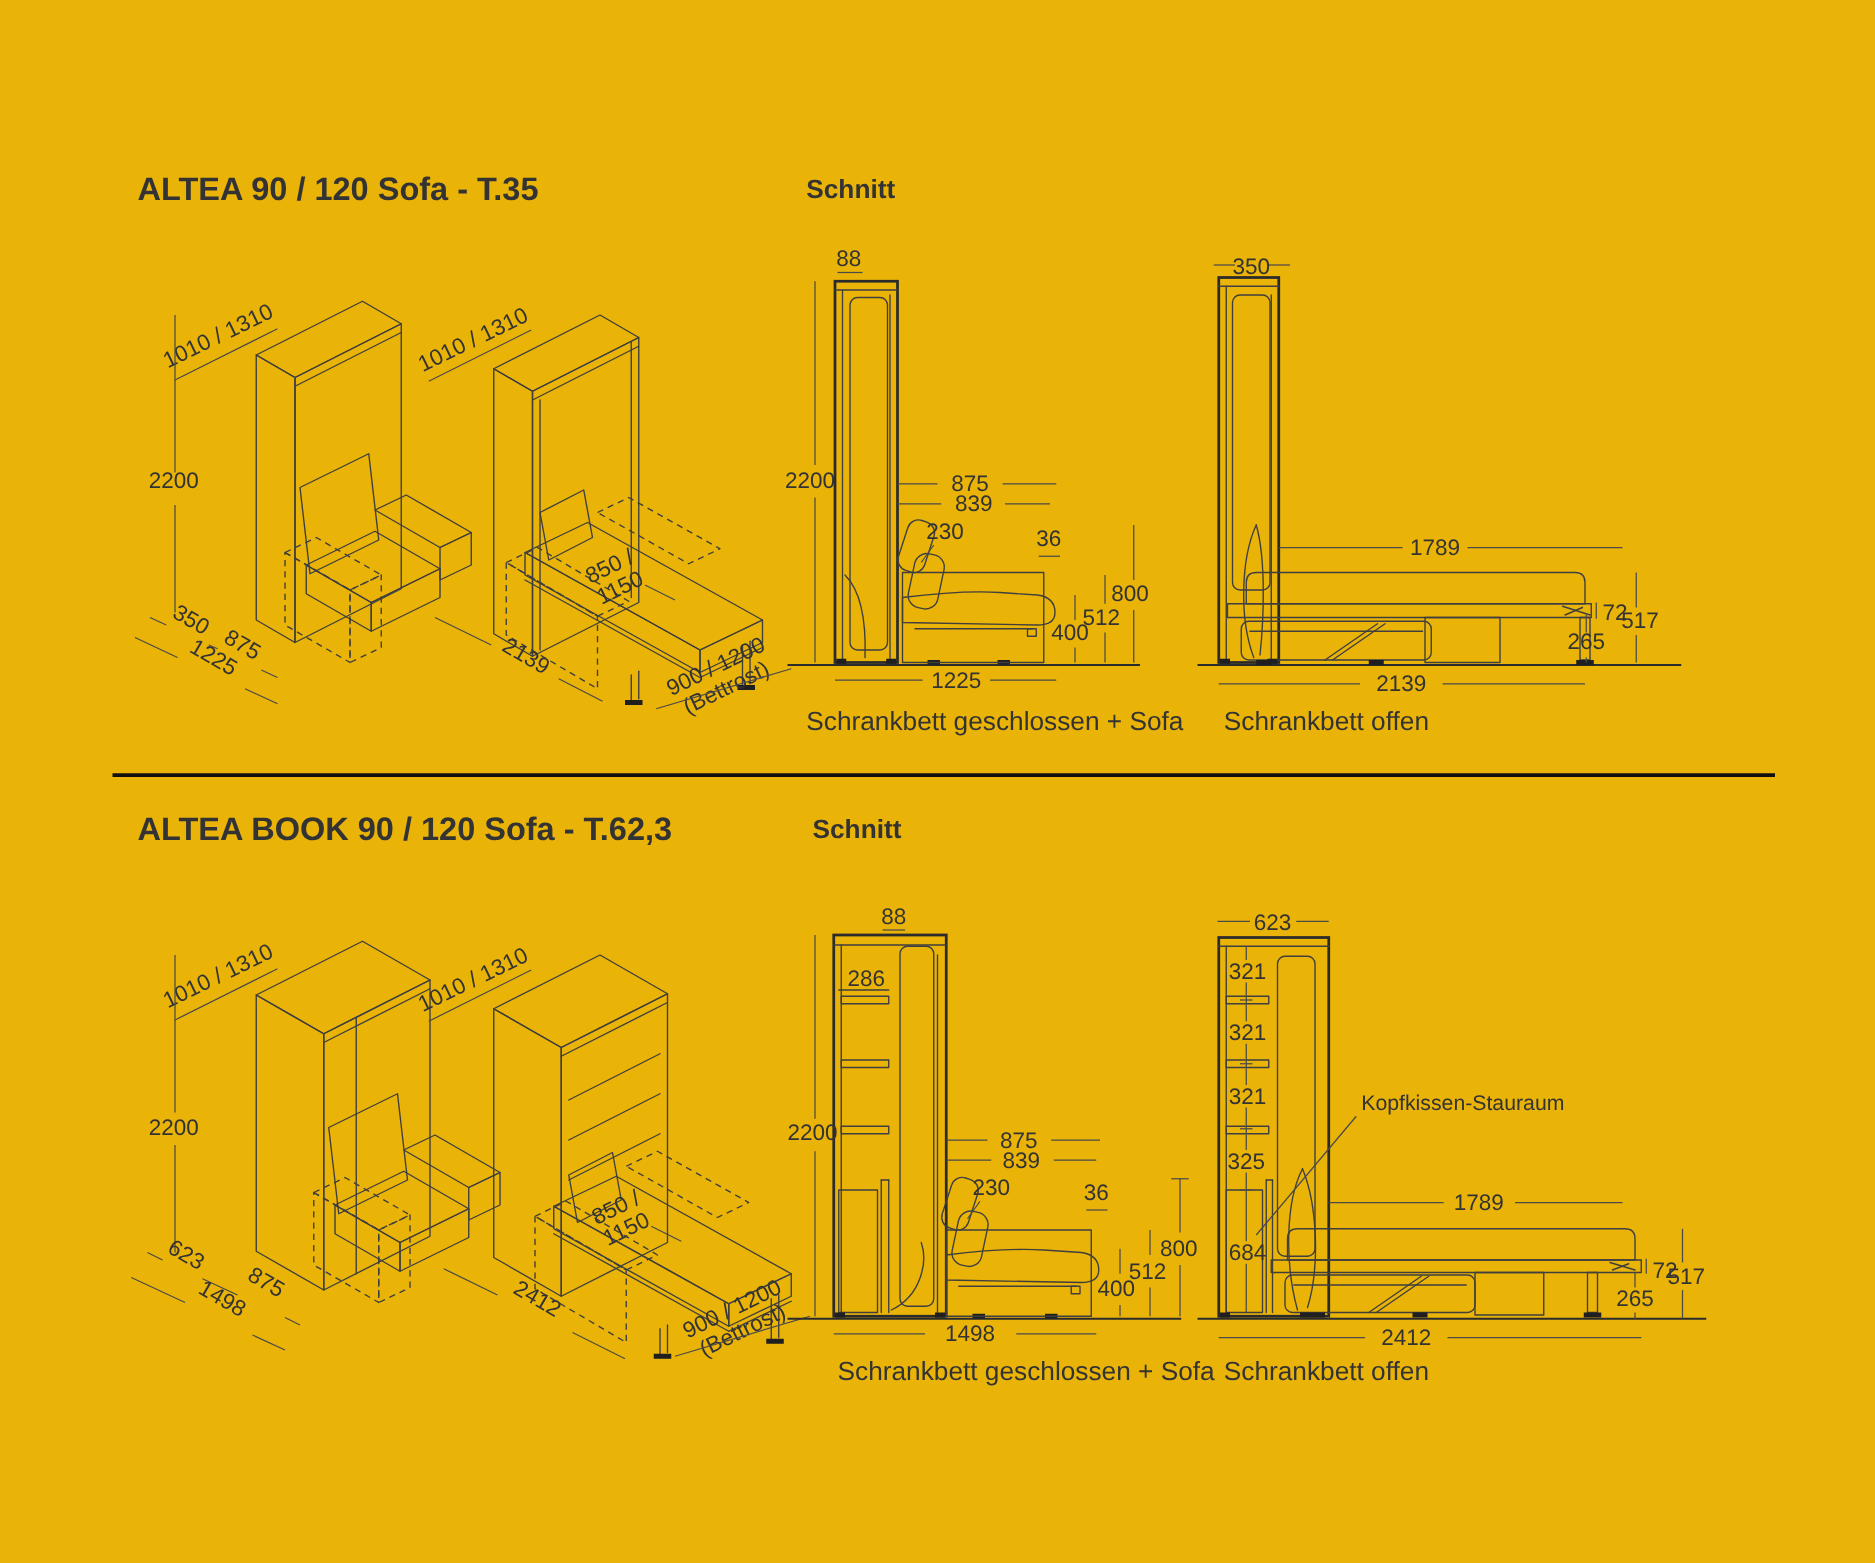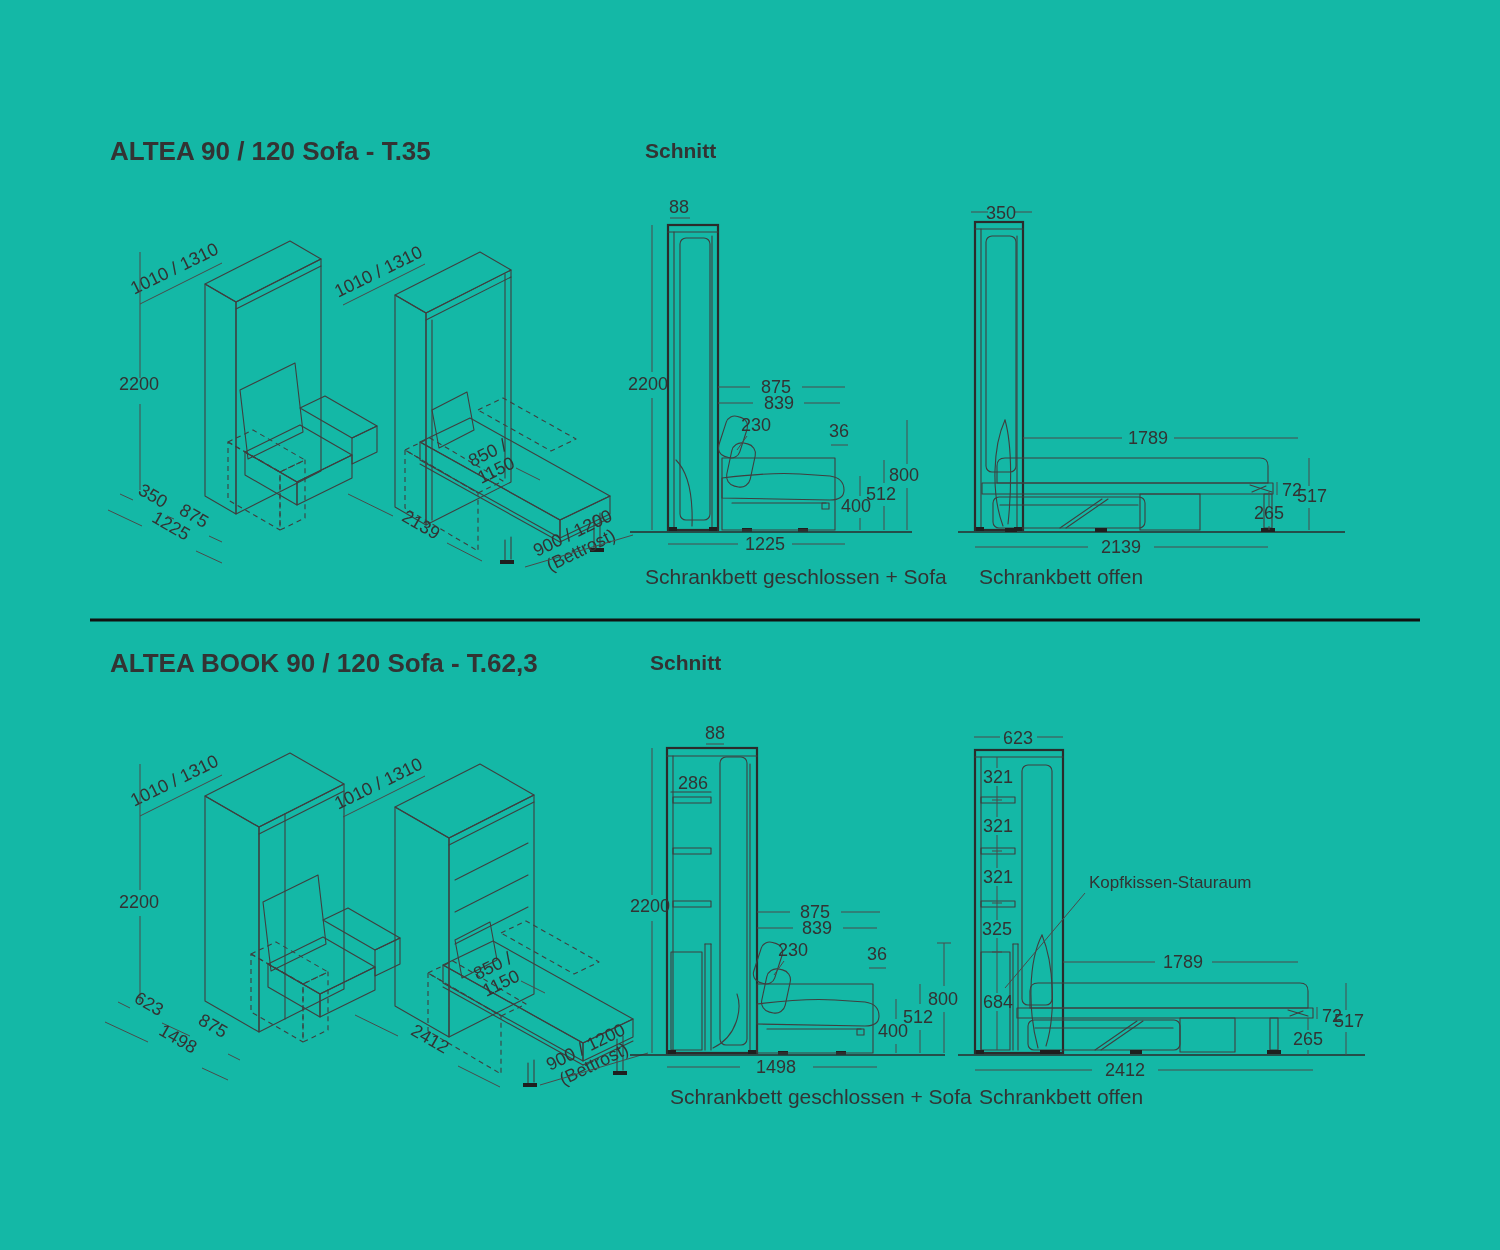--- a/index.html
+++ b/index.html
@@ -1,16 +1,16 @@
 <!DOCTYPE html>
 <html><head>
 <meta charset="utf-8">
 <style>
   html,body { margin:0; padding:0; background:#fff; }
-  #page { position:relative; width:1500px; height:1250px; background:#14b8a6; overflow:hidden; }
+  #page { position:relative; width:1500px; height:1250px; background:#eab308; overflow:hidden; }
   svg { position:absolute; left:0; top:0; }
   svg text { font-family:"Liberation Sans","DejaVu Sans",sans-serif; fill:#333333; }
   .ln  { fill:none; stroke:#3f3f3f; stroke-width:1.1; stroke-linecap:round; stroke-linejoin:round; }
   .lt  { fill:none; stroke:#2b2b2b; stroke-width:2.2; stroke-linejoin:miter; }
   .lf  { stroke:#2b2b2b; stroke-width:1.6; }
   .dim { stroke:#4a4a4a; stroke-width:1; fill:none; }
   .dsh { fill:none; stroke:#3f3f3f; stroke-width:1.1; stroke-dasharray:5 4; stroke-linejoin:round; }
   .ft  { fill:#1f1f1f; stroke:none; }
   .dimtxt { font-size:18px; }
   .cap  { font-size:21px; }

